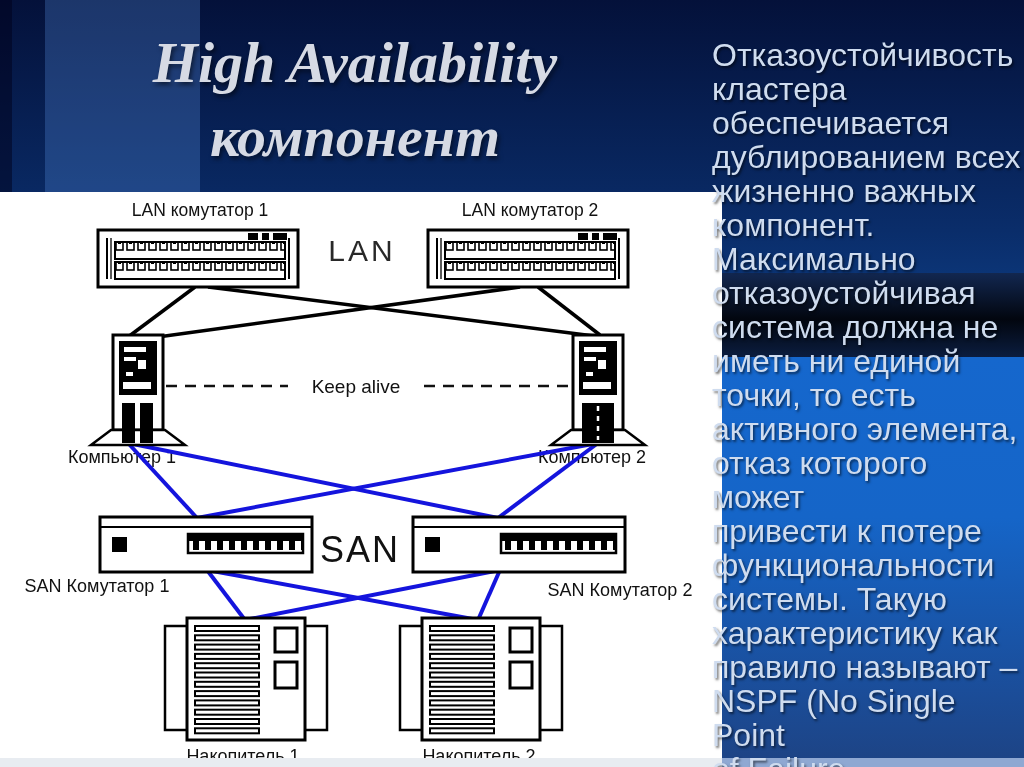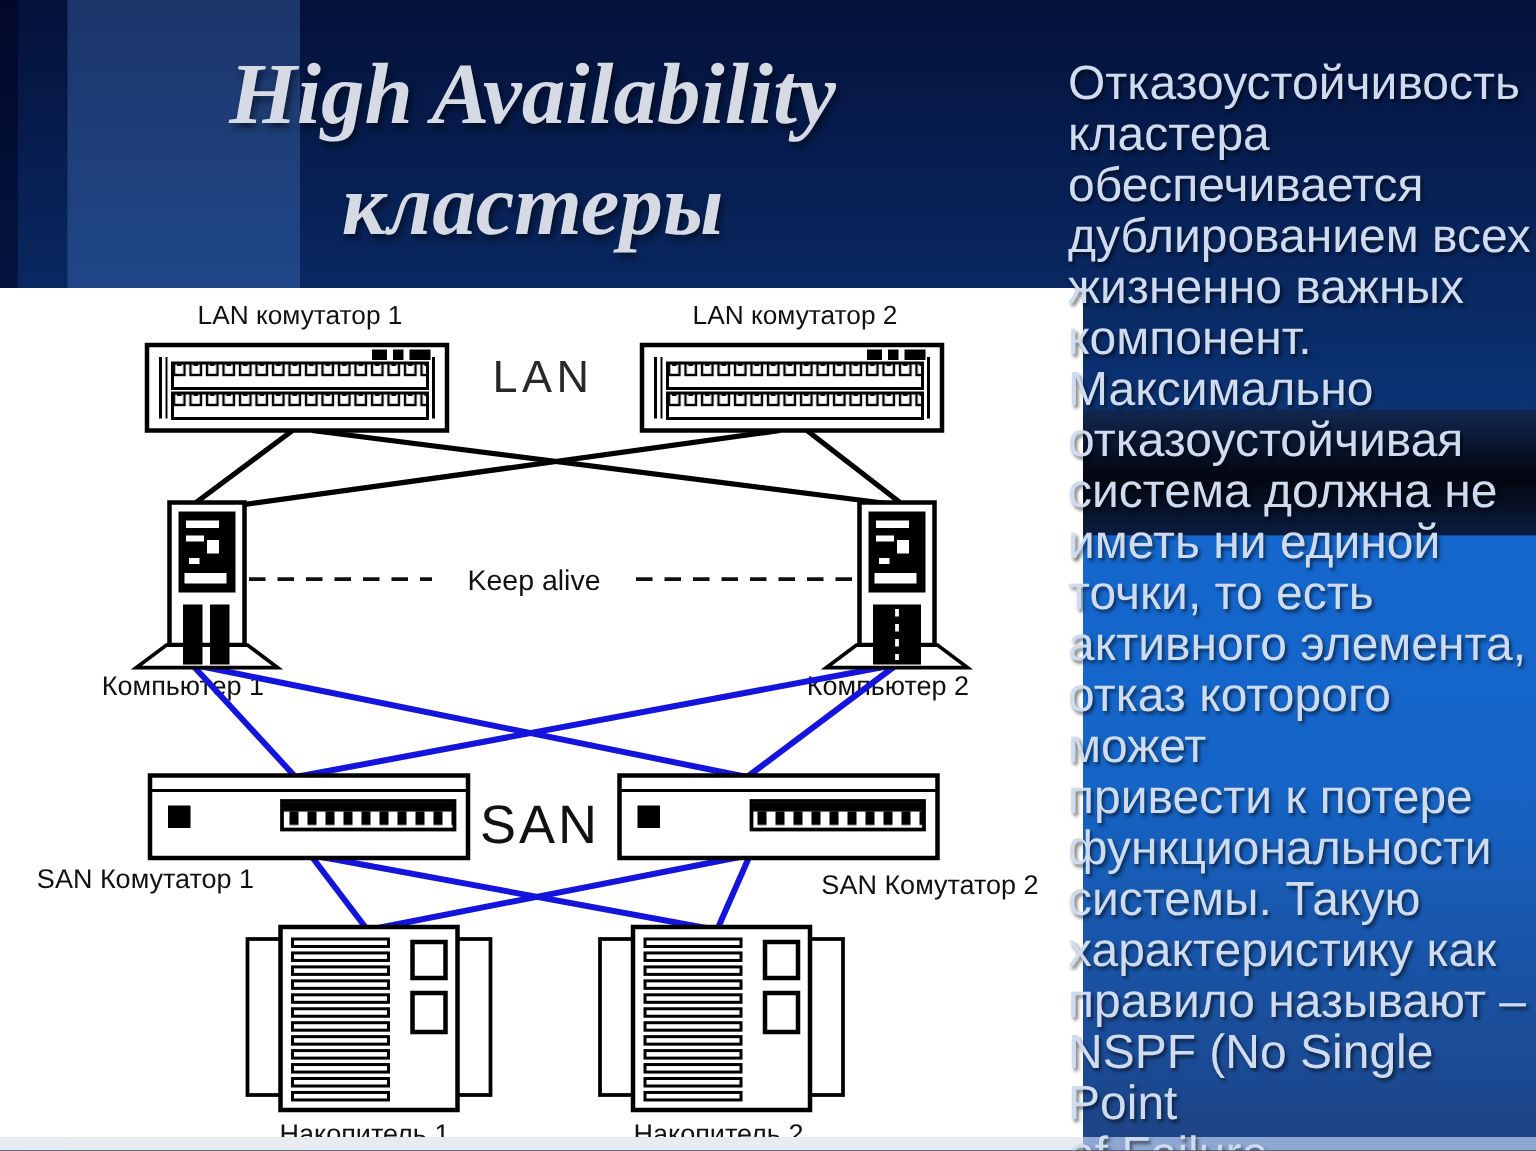--- a/index.html
+++ b/index.html
@@ -36,21 +36,21 @@
 <div class="slide">
   <div class="edge-stripe"></div>
   <div class="light-stripe"></div>
   <div class="dark-band"></div>
   <div class="bright-box"></div>
   <div class="white-panel"></div>
   <div class="bottom-strip-left"></div>
   <div class="bottom-strip-right"></div>
 
   <div class="slide-title">High Availability
-кластеры</div>
+компонент</div>
 
   <div class="side-text">Отказоустойчивость
 кластера
 обеспечивается
 дублированием всех
 жизненно важных
 компонент.
 Максимально
 отказоустойчивая
 система должна не

